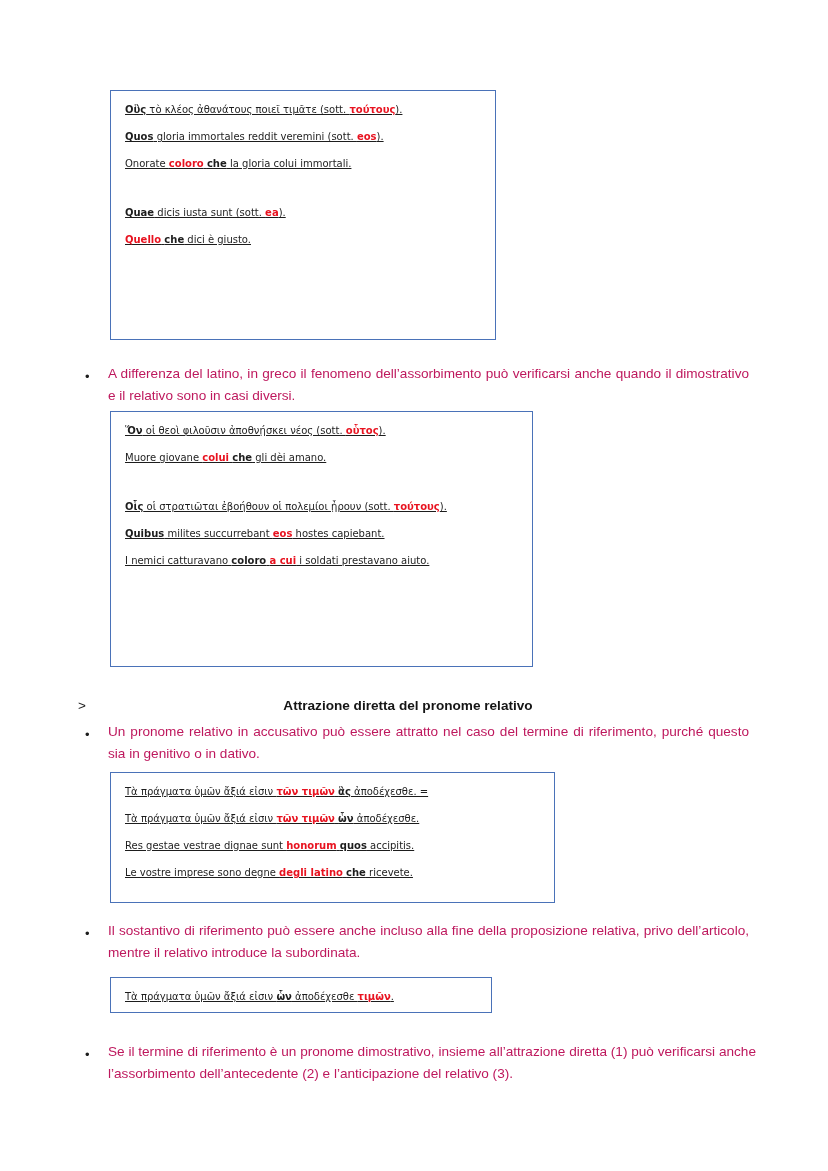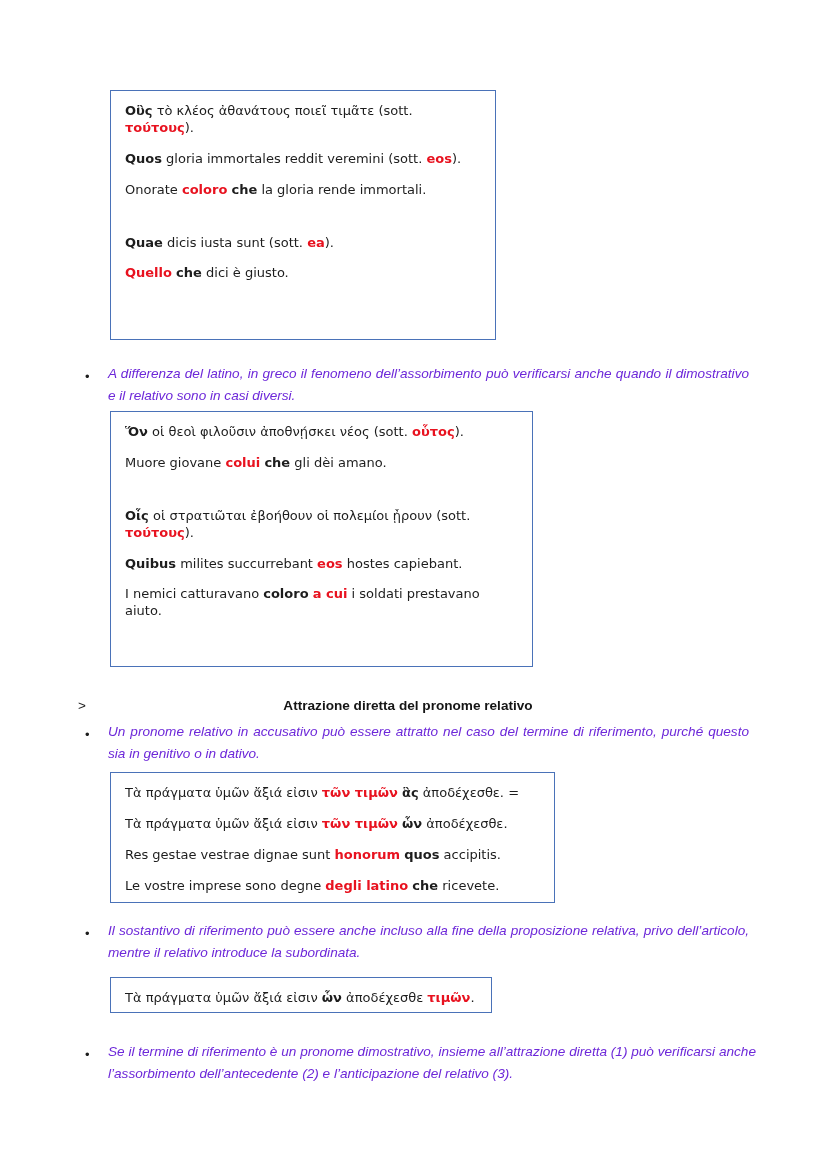--- a/index.html
+++ b/index.html
@@ -35,30 +35,29 @@
     color: #1d1d1d;
     margin: 0 0 14px 0;
     white-space: normal;
   }
   .ex-line:last-child { margin-bottom: 0; }
   .ex-gap { height: 22px; }
 
   b, .b { font-weight: bold; }
   .rb { color: #e8121f; font-weight: bold; }
 
-  .gk { font-family: "DejaVu Sans", "Liberation Sans", sans-serif; font-size: 13px; }
+  .gk { font-family: "DejaVu Sans", "Liberation Sans", sans-serif; font-size: 10px; text-decoration: underline; }
 
   
   .para {
     position: absolute;
     font-size: 13.6px;
     line-height: 1.62;
-    color: #6d28d9;
+    color: #be185d;
     text-align: justify;
-    font-style: italic;
   }
   .bullet {
     position: absolute;
     font-size: 13px;
     line-height: 1;
     color: #1d1d1d;
   }
   .chev {
     position: absolute;
     font-size: 13.5px;
@@ -74,21 +73,21 @@
   }
 </style>
 </head>
 <body>
 
 <div class="page">
 
   <div class="example-box" style="left:110px; top:90px; width:386px; height:250px;">
       <p class="ex-line gk"><span class="b">Οὓς</span><span> τὸ κλέος ἀθανάτους ποιεῖ τιμᾶτε (sott. </span><span class="rb">τούτους</span><span>).</span></p>
       <p class="ex-line gk"><span class="b">Quos</span><span> gloria immortales reddit veremini (sott. </span><span class="rb">eos</span><span>).</span></p>
-      <p class="ex-line gk"><span>Onorate </span><span class="rb">coloro</span><span> </span><span class="b">che</span><span> la gloria rende immortali.</span></p>
+      <p class="ex-line gk"><span>Onorate </span><span class="rb">coloro</span><span> </span><span class="b">che</span><span> la gloria colui immortali.</span></p>
       <div class="ex-gap"></div>
       <p class="ex-line gk"><span class="b">Quae</span><span> dicis iusta sunt (sott. </span><span class="rb">ea</span><span>).</span></p>
       <p class="ex-line gk"><span class="rb">Quello</span><span> </span><span class="b">che</span><span> dici è giusto.</span></p>
     </div>
 
   <span class="bullet" style="left:85px; top:370px;">•</span>
   <div class="para" style="left:108px; top:363px; width:641px;">A differenza del latino, in greco il fenomeno dell’assorbimento può verificarsi anche quando il dimostrativo e il relativo sono in casi diversi.</div>
 
   <div class="example-box" style="left:110px; top:411px; width:423px; height:256px;">
       <p class="ex-line gk"><span class="b">Ὅν</span><span> οἱ θεοὶ φιλοῦσιν ἀποθνῄσκει νέος (sott. </span><span class="rb">οὗτος</span><span>).</span></p>

